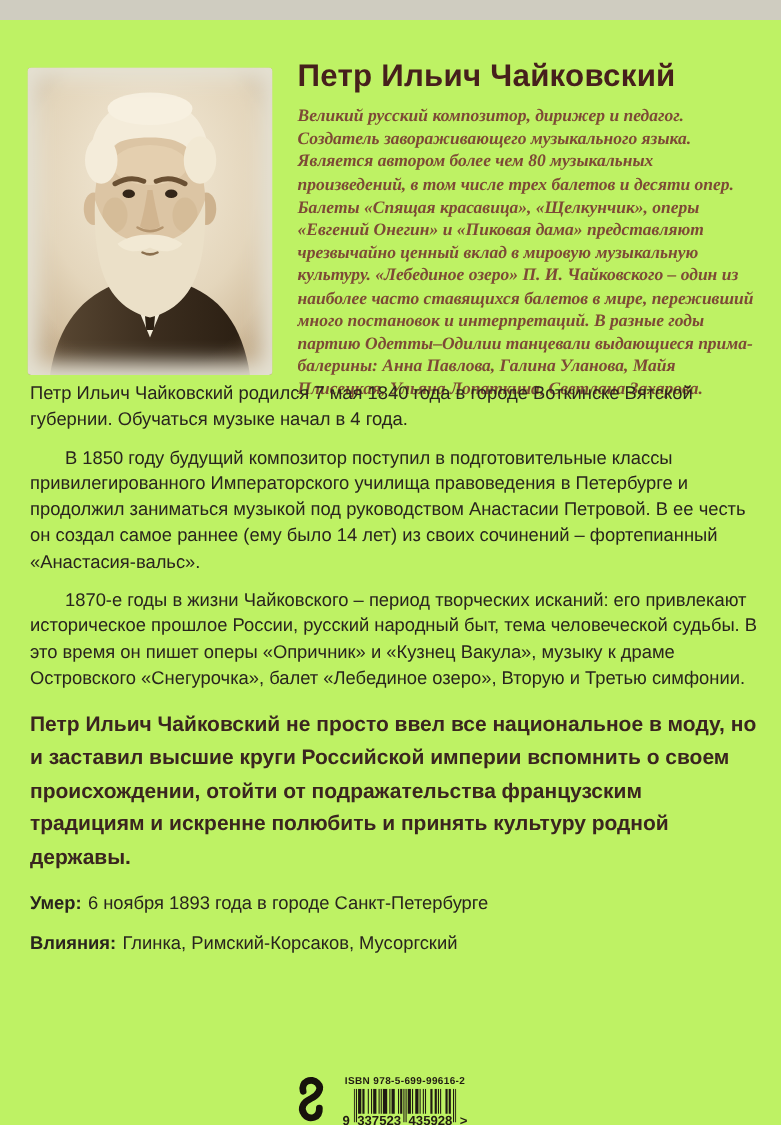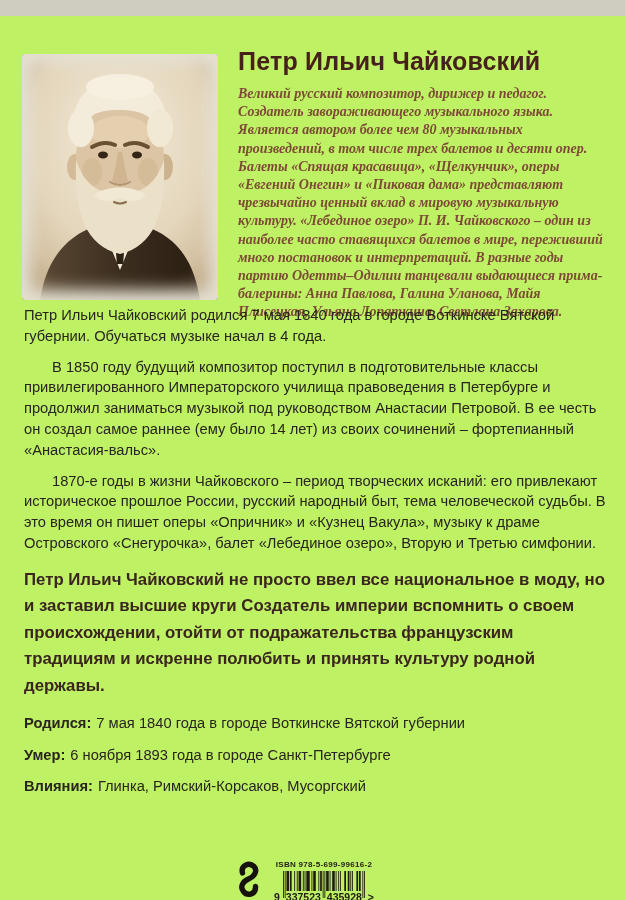--- a/index.html
+++ b/index.html
@@ -98,25 +98,22 @@
   <div class="header-text">
     <h1 class="title">Петр Ильич Чайковский</h1>
     <p class="intro">Великий русский композитор, дирижер и педагог. Создатель завораживающего музыкального языка. Является автором более чем 80 музыкальных произведений, в том числе трех балетов и десяти опер. Балеты «Спящая красавица», «Щелкунчик», оперы «Евгений Онегин» и «Пиковая дама» представляют чрезвычайно ценный вклад в мировую музыкальную культуру. «Лебединое озеро» П. И. Чайковского – один из наиболее часто ставящихся балетов в мире, переживший много постановок и интерпретаций. В разные годы партию Одетты–Одилии танцевали выдающиеся прима-балерины: Анна Павлова, Галина Уланова, Майя Плисецкая, Ульяна Лопаткина, Светлана Захарова.</p>
   </div>
 
   <div class="content">
     <p class="para no-indent">Петр Ильич Чайковский родился 7 мая 1840 года в городе Воткинске Вятской губернии. Обучаться музыке начал в 4 года.</p>
     <p class="para">В 1850 году будущий композитор поступил в подготовительные классы привилегированного Императорского училища правоведения в Петербурге и продолжил заниматься музыкой под руководством Анастасии Петровой. В ее честь он создал самое раннее (ему было 14 лет) из своих сочинений – фортепианный «Анастасия-вальс».</p>
     <p class="para">1870-е годы в жизни Чайковского – период творческих исканий: его привлекают историческое прошлое России, русский народный быт, тема человеческой судьбы. В это время он пишет оперы «Опричник» и «Кузнец Вакула», музыку к драме Островского «Снегурочка», балет «Лебединое озеро», Вторую и Третью симфонии.</p>
 
-    <p class="highlight">Петр Ильич Чайковский не просто ввел все национальное в моду, но и заставил высшие круги Создатель империи вспомнить о своем происхождении, отойти от подражательства французским традициям и искренне полюбить и принять культуру родной державы.</p>
+    <p class="highlight">Петр Ильич Чайковский не просто ввел все национальное в моду, но и заставил высшие круги Российской империи вспомнить о своем происхождении, отойти от подражательства французским традициям и искренне полюбить и принять культуру родной державы.</p>
 
-    <p class="fact">
-      <span class="label">Родился:</span><span>7 мая 1840 года в городе Воткинске Вятской губернии</span>
-    </p>
     <p class="fact">
       <span class="label">Умер:</span><span>6 ноября 1893 года в городе Санкт-Петербурге</span>
     </p>
     <p class="fact">
       <span class="label">Влияния:</span><span>Глинка, Римский-Корсаков, Мусоргский</span>
     </p>
 
   </div>
 
   <div class="barcode-area">

